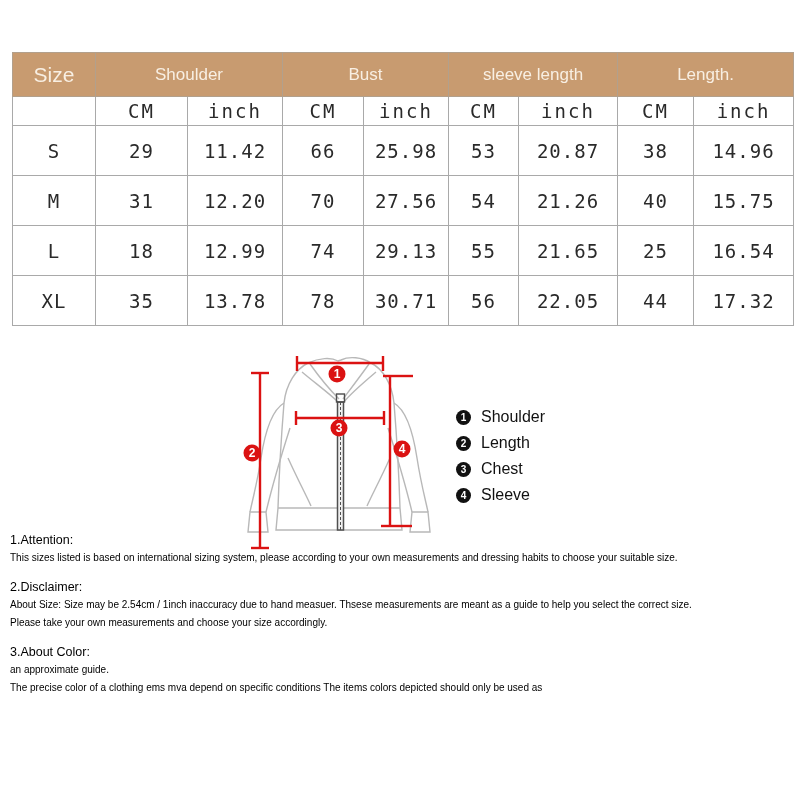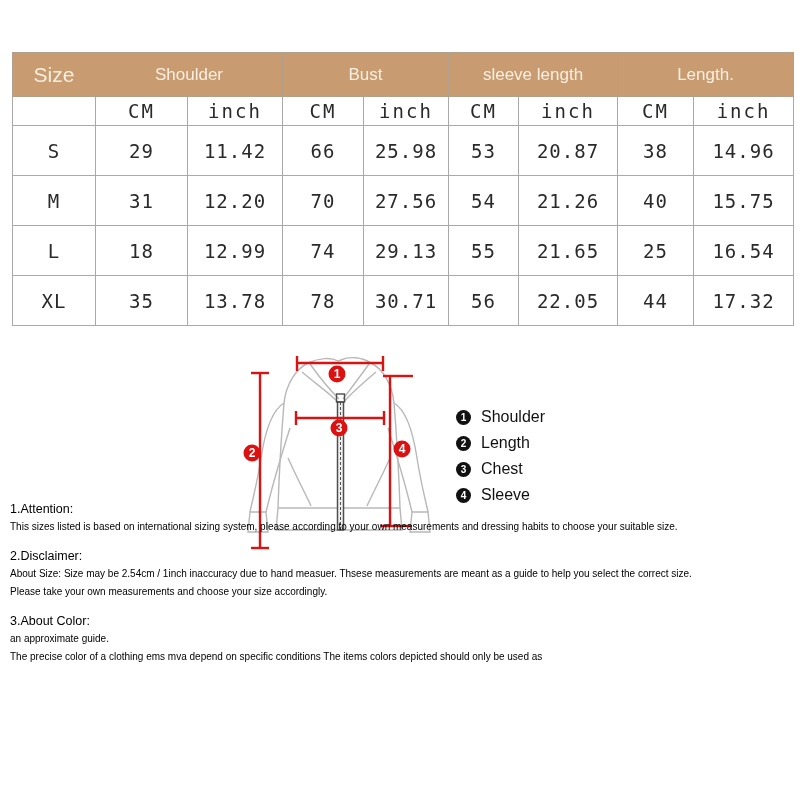--- a/index.html
+++ b/index.html
@@ -36,21 +36,21 @@
   .legend-item { display: flex; align-items: center; height: 26px; }
   .legend-badge {
     width: 15px; height: 15px; border-radius: 50%; background: #111;
     color: #fff; font-size: 10px; font-weight: bold;
     display: inline-flex; align-items: center; justify-content: center;
     flex: 0 0 15px;
   }
   .legend-label { margin-left: 10px; font-size: 16px; color: #111; }
 
   
-  .notes { position: absolute; left: 10px; top: 500px; width: 786px; color: #000; }
+  .notes { position: absolute; left: 10px; top: 531px; width: 786px; color: #000; }
   .note-section { margin-bottom: 11px; }
   .note-heading { font-size: 12.5px; line-height: 18px; }
   .note-line { font-size: 10px; line-height: 18px; }
 </style>
 </head>
 <body>
 
 <div class="page">
 
   <table class="size-table">

